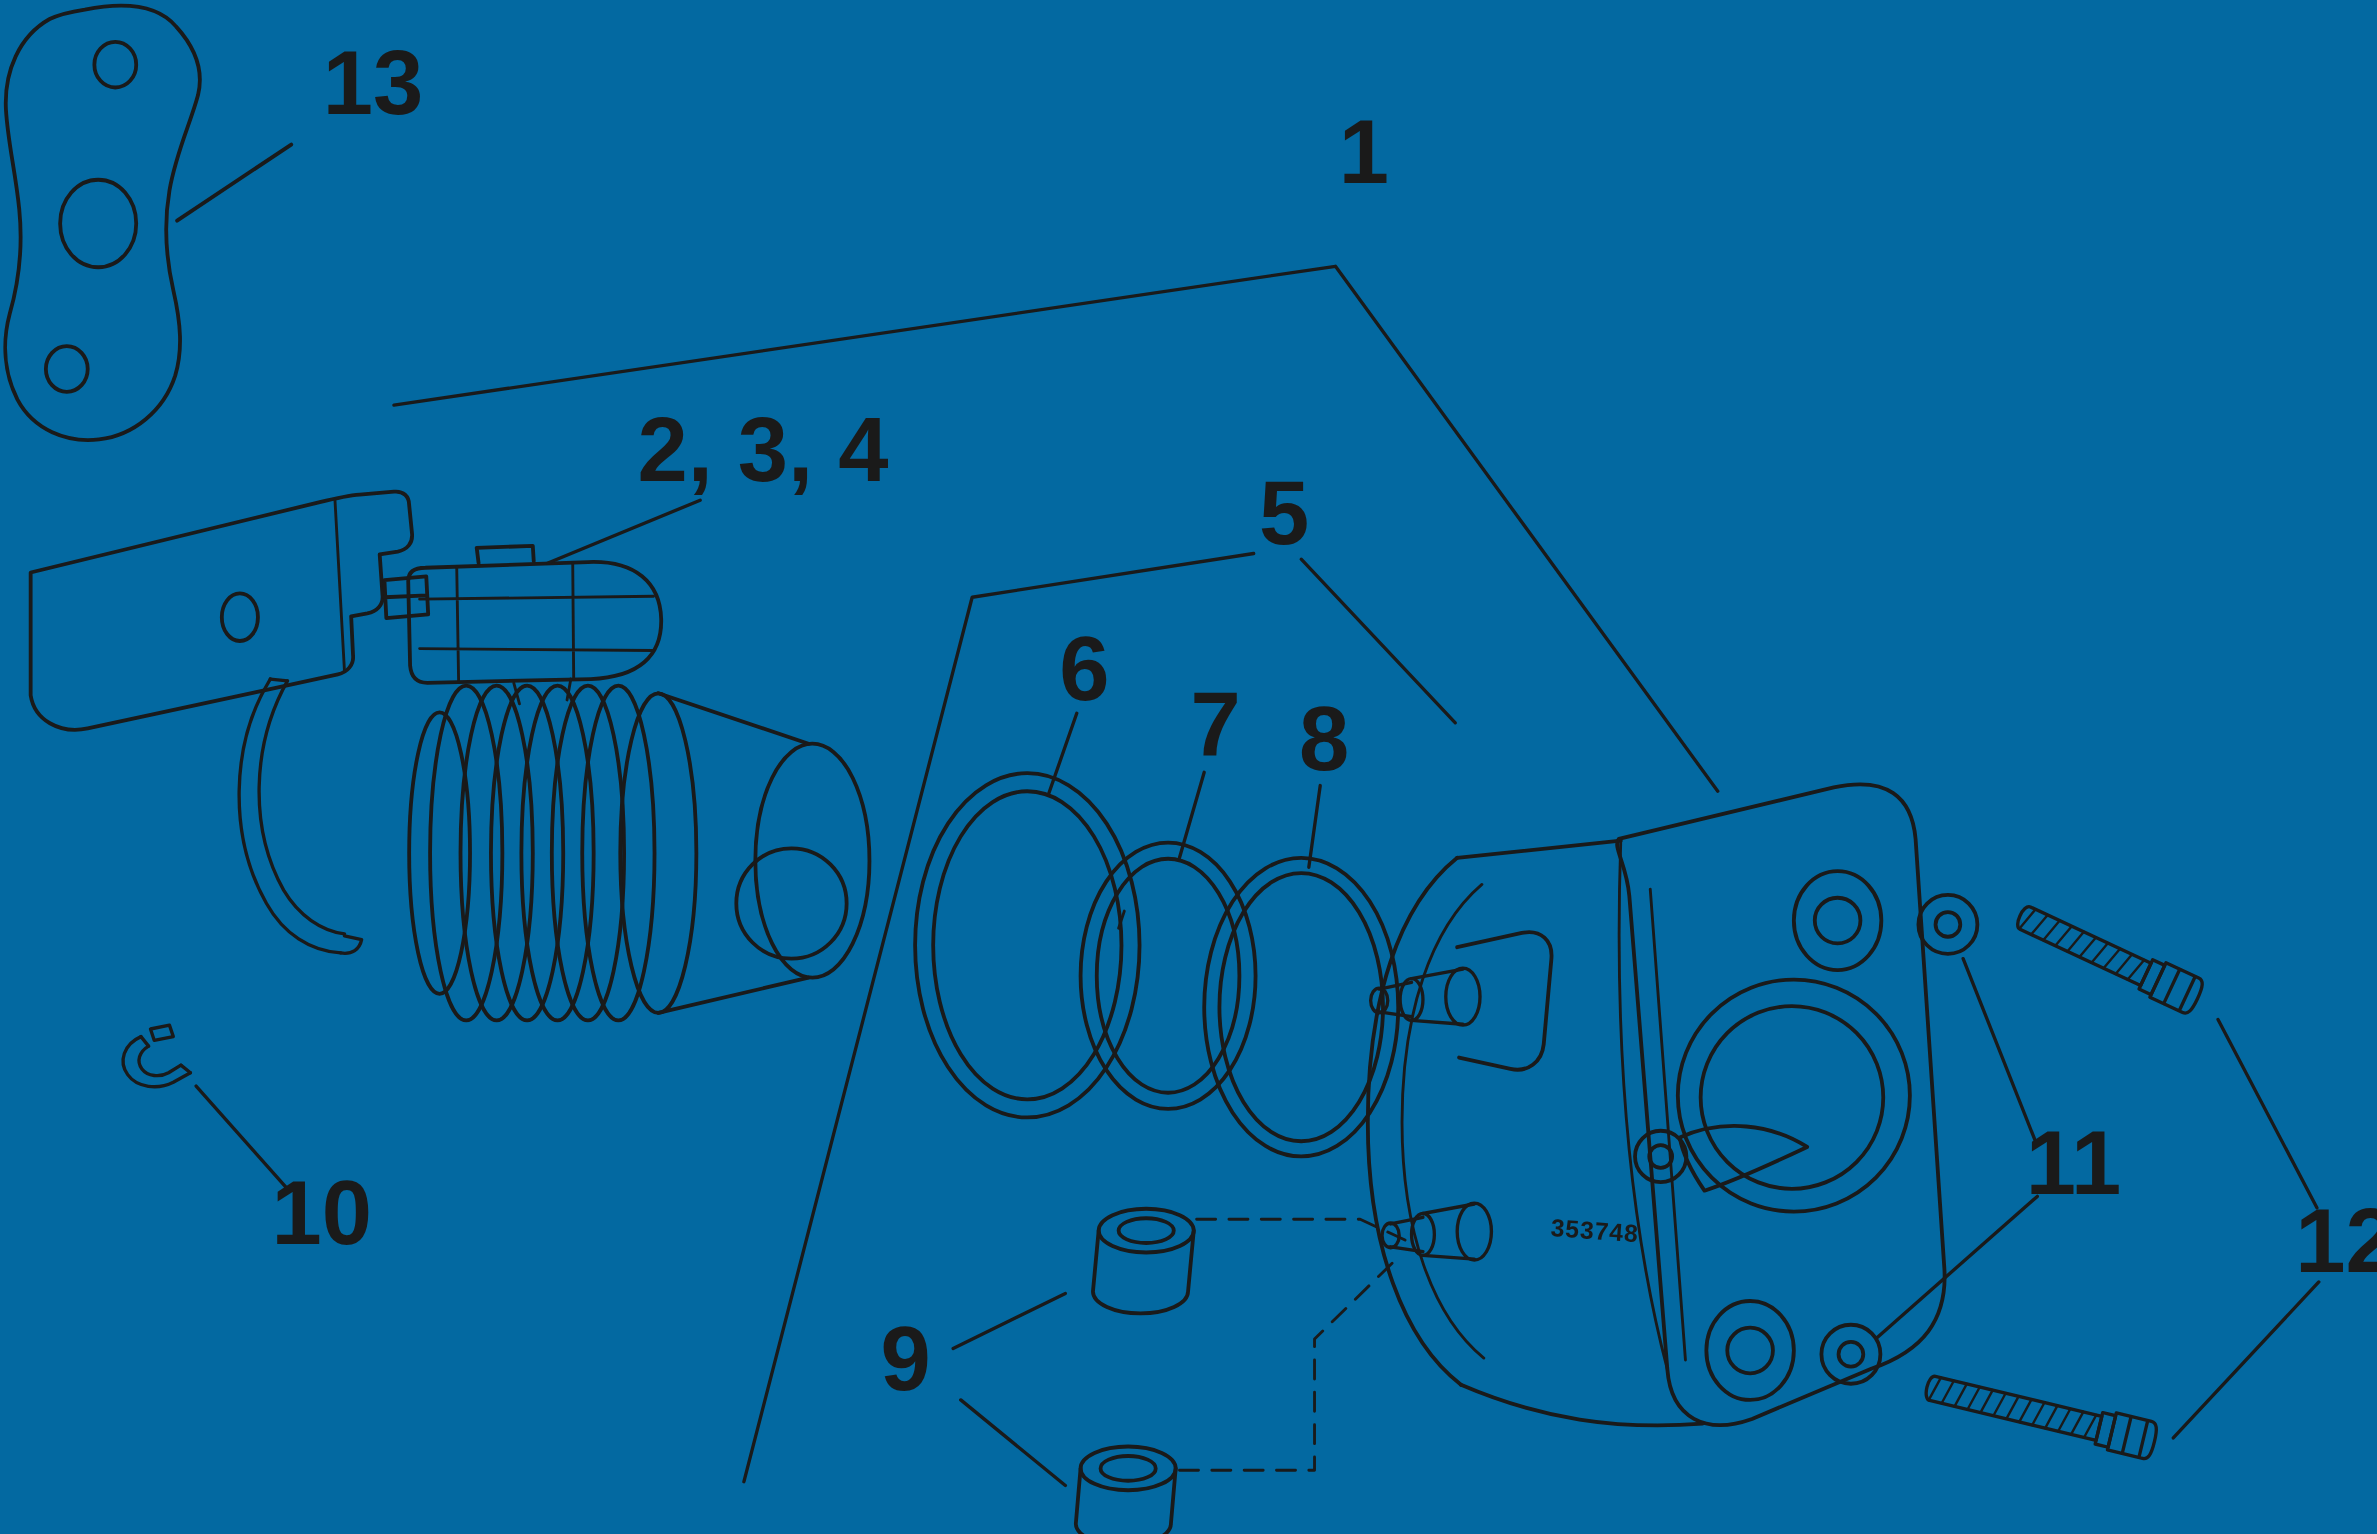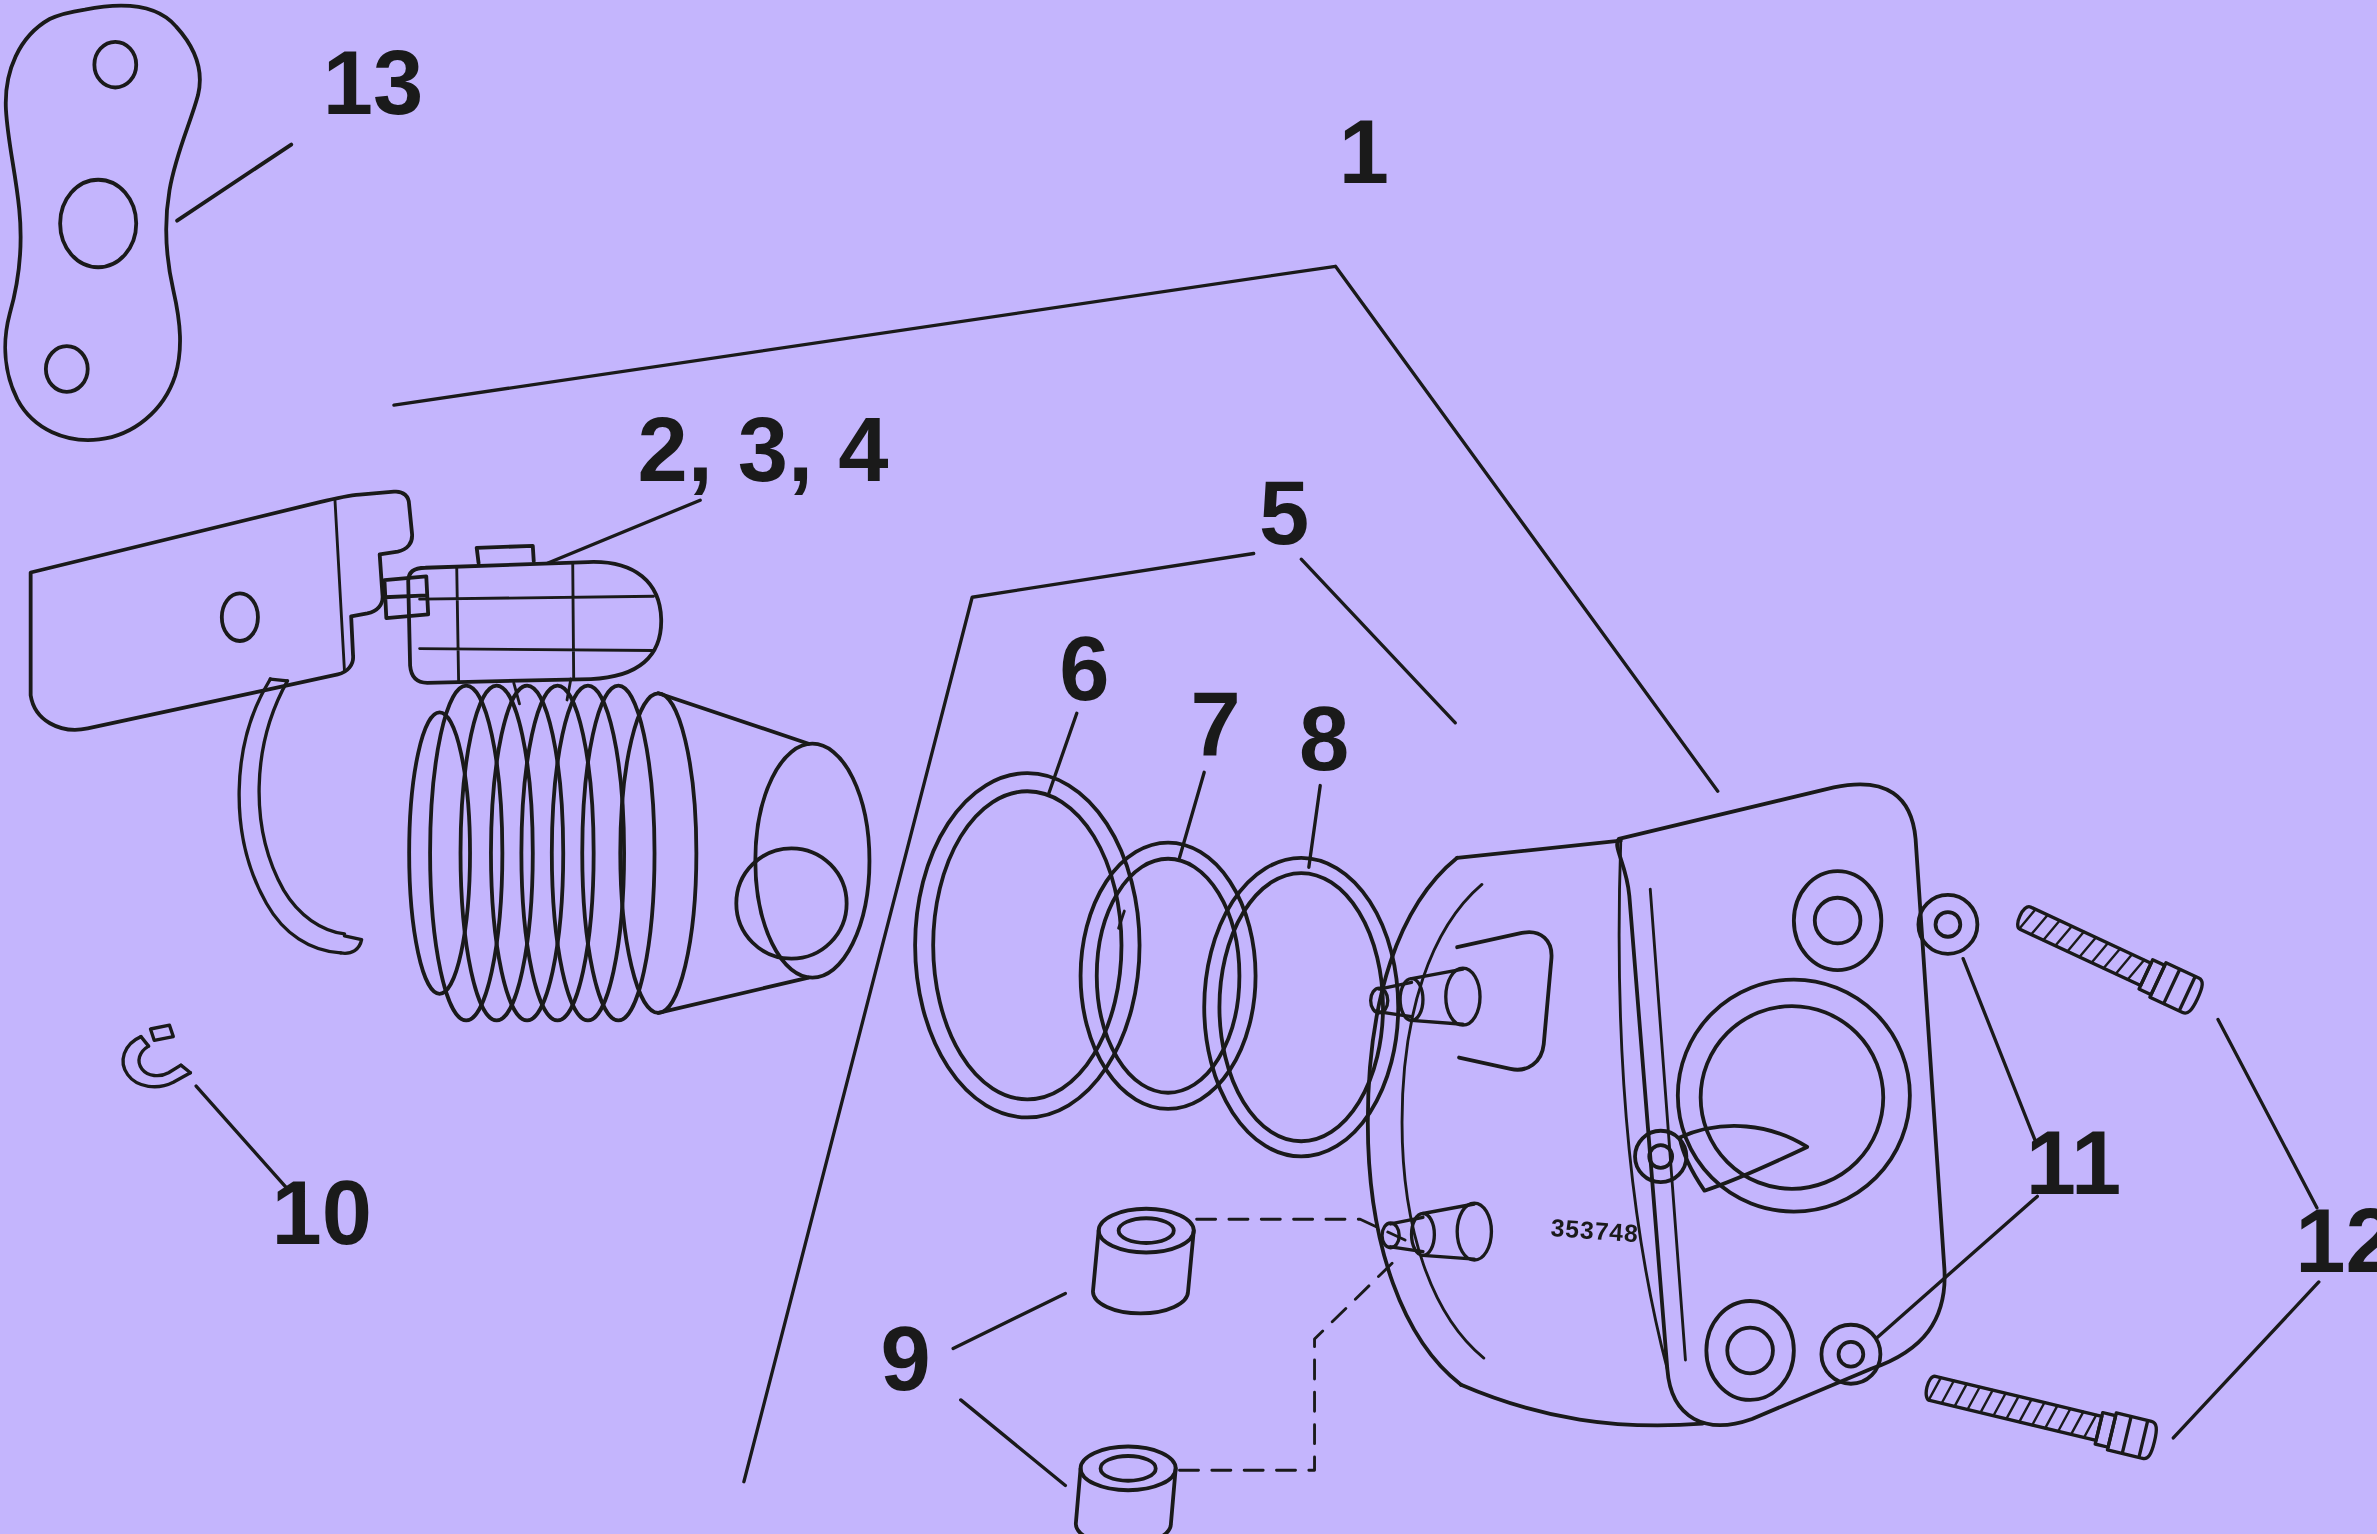--- a/index.html
+++ b/index.html
@@ -1,20 +1,20 @@
 <!DOCTYPE html>
 <html style="font-size:15px"><head>
 <meta charset="utf-8">
 <style>
   html, body { margin: 0; padding: 0; background: #ffffff; }
   .stage {
     position: relative;
     width: 2378px;
     height: 1534px;
-    background: #c4b5fd;
+    background: #0369a1;
     overflow: hidden;
   }
   svg { display: block; }
   .labels {
     font-family: "Liberation Sans", sans-serif;
     font-weight: 700;
     font-size: 95px;
   }
   .stamp {
     font-family: "Liberation Sans", sans-serif;

